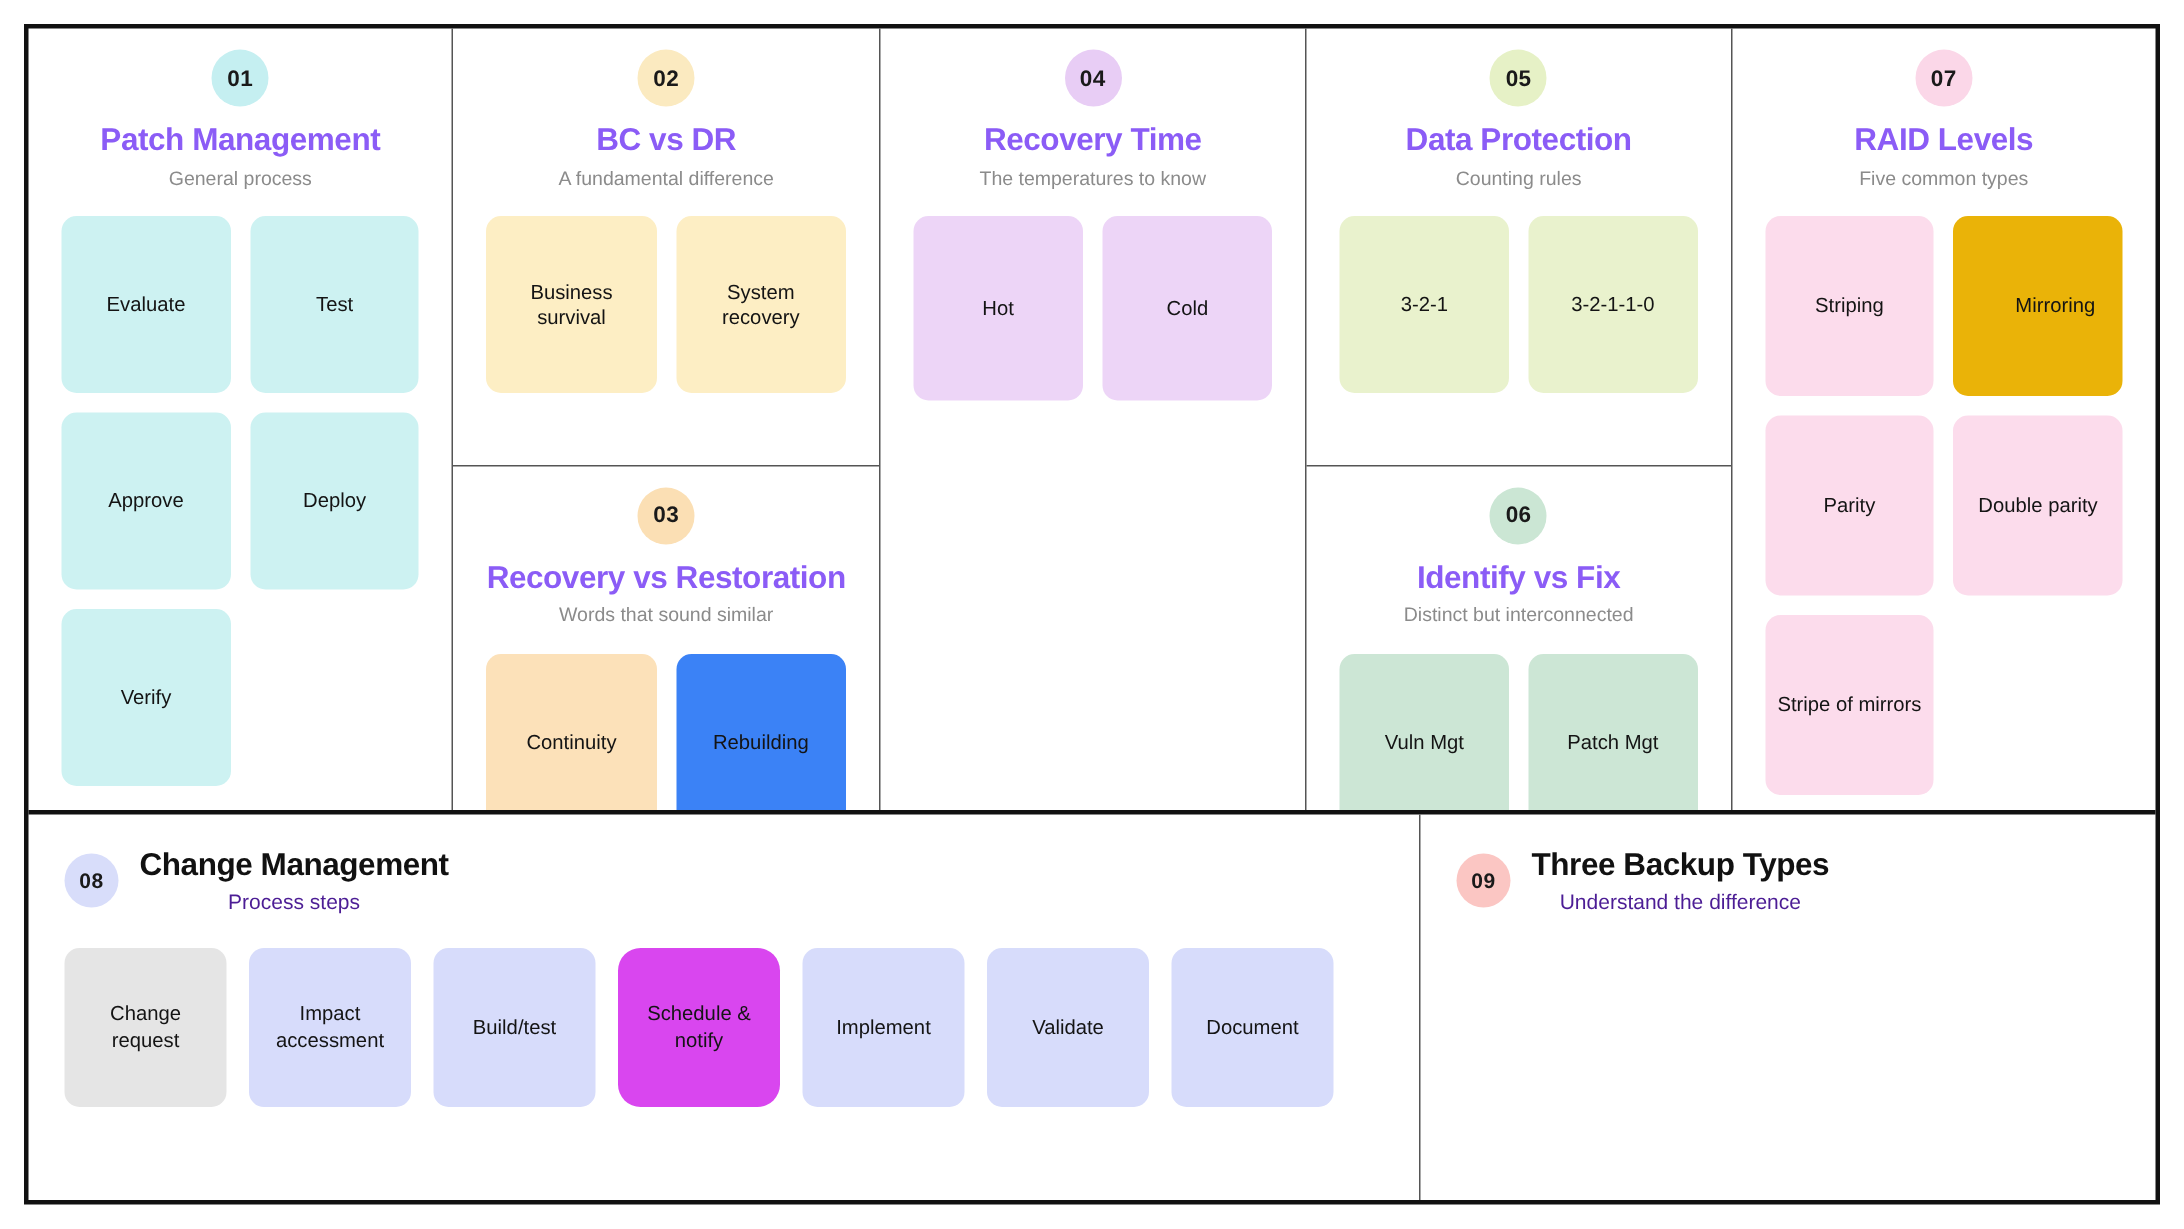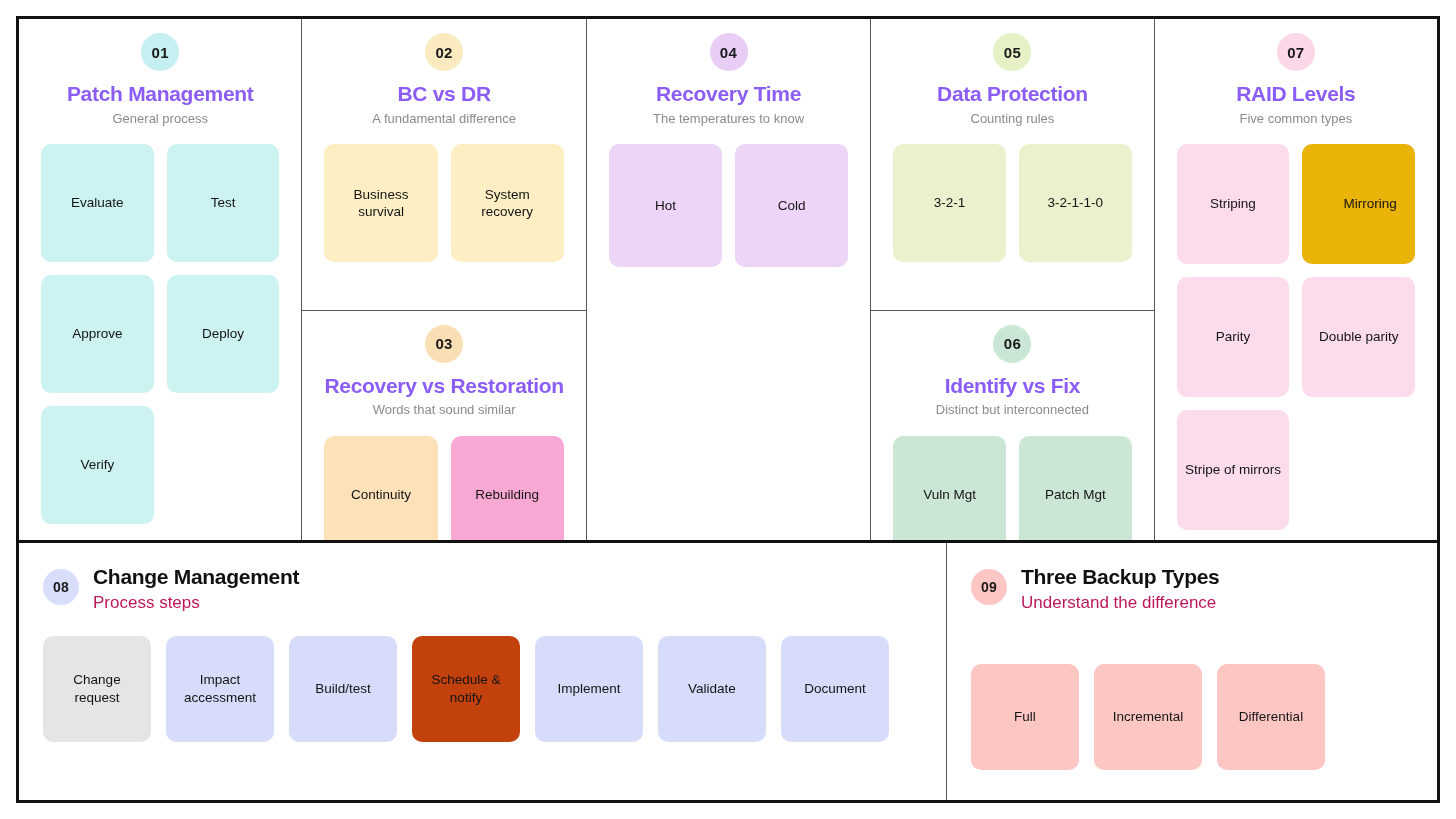--- a/index.html
+++ b/index.html
@@ -103,21 +103,21 @@
   }
   .wide-08{width:928px;border-right:1.5px solid #555;}
   .wide-09{flex:1;gap:28px;}
   .wide-head{display:flex;flex-direction:row;align-items:flex-start;gap:14px;}
   .wide-head .badge{width:36px;height:36px;font-size:14px;margin-top:4px;}
   .wide-titles{display:flex;flex-direction:column;}
   .w-title{
     font-size:21px;font-weight:700;color:#111111;
     line-height:1.15;letter-spacing:-0.3px;
   }
-  .w-sub{margin-top:4px;font-size:17px;color:#be185d;line-height:1.2;}
+  .w-sub{margin-top:4px;font-size:14px;color:#4c1d95;line-height:1.2;text-align:center;}
   .wide-chips{
     margin-top:22px;
     display:flex;flex-direction:row;gap:15px;
     align-items:flex-start;
   }
   .wide-08 .chip{width:108px;height:106px;}
   .wide-09 .chip{width:108px;height:106px;}
 </style>
 </head>
 <body>
@@ -150,21 +150,21 @@
           <div class="chip" style="background: rgb(253, 238, 196);">Business survival</div>
           <div class="chip" style="background: rgb(253, 238, 196);">System recovery</div>
         </div>
       </div>
       <div class="panel split-bottom">
         <div class="badge" style="background: rgb(251, 223, 180);">03</div>
         <div class="p-title">Recovery vs Restoration</div>
         <div class="p-sub">Words that sound similar</div>
         <div class="chips">
           <div class="chip" style="background: rgb(252, 225, 185);">Continuity</div>
-          <div class="chip" style="background: #f9a8d4;">Rebuilding</div>
+          <div class="chip" style="background: #3b82f6;">Rebuilding</div>
         </div>
       </div>
     </div>
 
     <div class="col col-3">
       <div class="panel full">
         <div class="badge" style="background: rgb(232, 205, 245);">04</div>
         <div class="p-title">Recovery Time</div>
         <div class="p-sub">The temperatures to know</div>
         <div class="chips">
@@ -219,37 +219,32 @@
         <div class="badge" style="background: rgb(216, 221, 250);">08</div>
         <div class="wide-titles">
           <div class="w-title">Change Management</div>
           <div class="w-sub">Process steps</div>
         </div>
       </div>
       <div class="wide-chips">
         <div class="chip" style="background: #e5e5e5;">Change request</div>
         <div class="chip" style="background: rgb(215, 220, 251);">Impact accessment</div>
         <div class="chip" style="background: rgb(215, 220, 251);">Build/test</div>
-        <div class="chip" style="background: #c2410c;">Schedule &amp; notify</div>
+        <div class="chip" style="background: #d946ef; border-radius: 15px;">Schedule &amp; notify</div>
         <div class="chip" style="background: rgb(215, 220, 251);">Implement</div>
         <div class="chip" style="background: rgb(215, 220, 251);">Validate</div>
         <div class="chip" style="background: rgb(215, 220, 251);">Document</div>
       </div>
     </div>
 
     <div class="wide-panel wide-09">
       <div class="wide-head">
         <div class="badge" style="background: rgb(251, 198, 195);">09</div>
         <div class="wide-titles">
           <div class="w-title">Three Backup Types</div>
           <div class="w-sub">Understand the difference</div>
         </div>
       </div>
-      <div class="wide-chips">
-        <div class="chip" style="background: rgb(252, 198, 195);">Full</div>
-        <div class="chip" style="background: rgb(252, 198, 195);">Incremental</div>
-        <div class="chip" style="background: rgb(252, 198, 195);">Differential</div>
-      </div>
     </div>
 
   </div>
 
 </div>
 
 </body></html>

